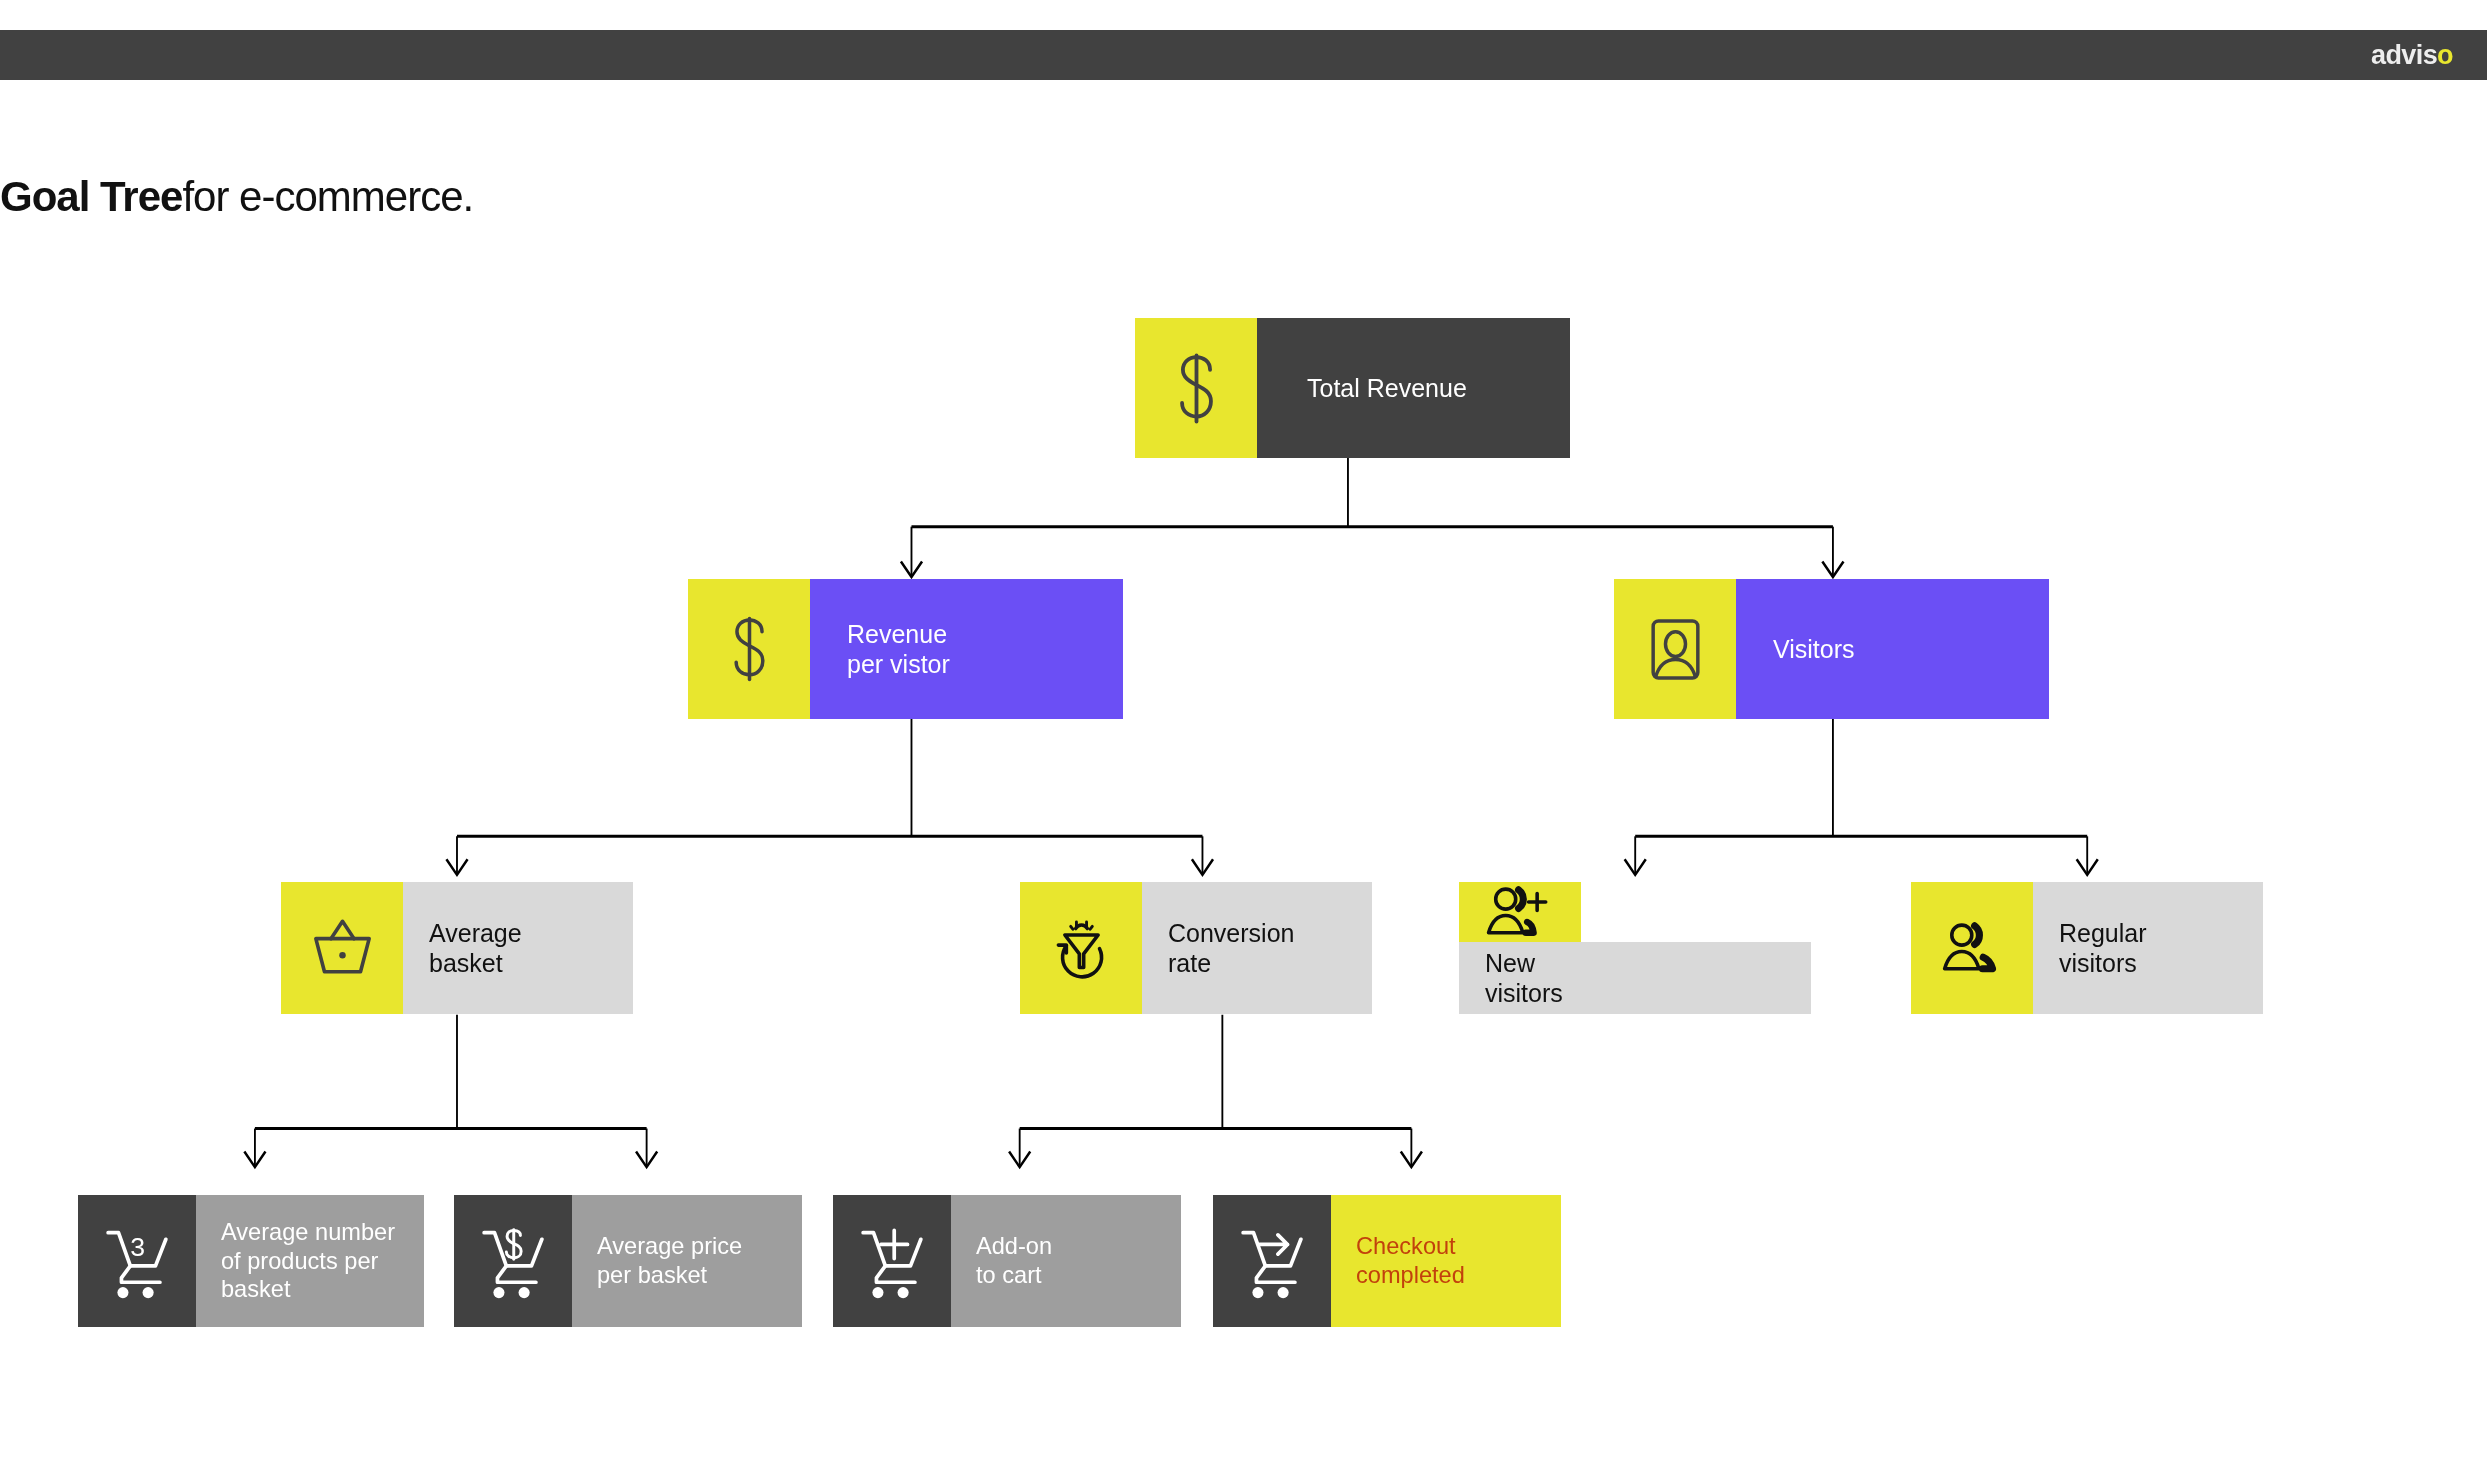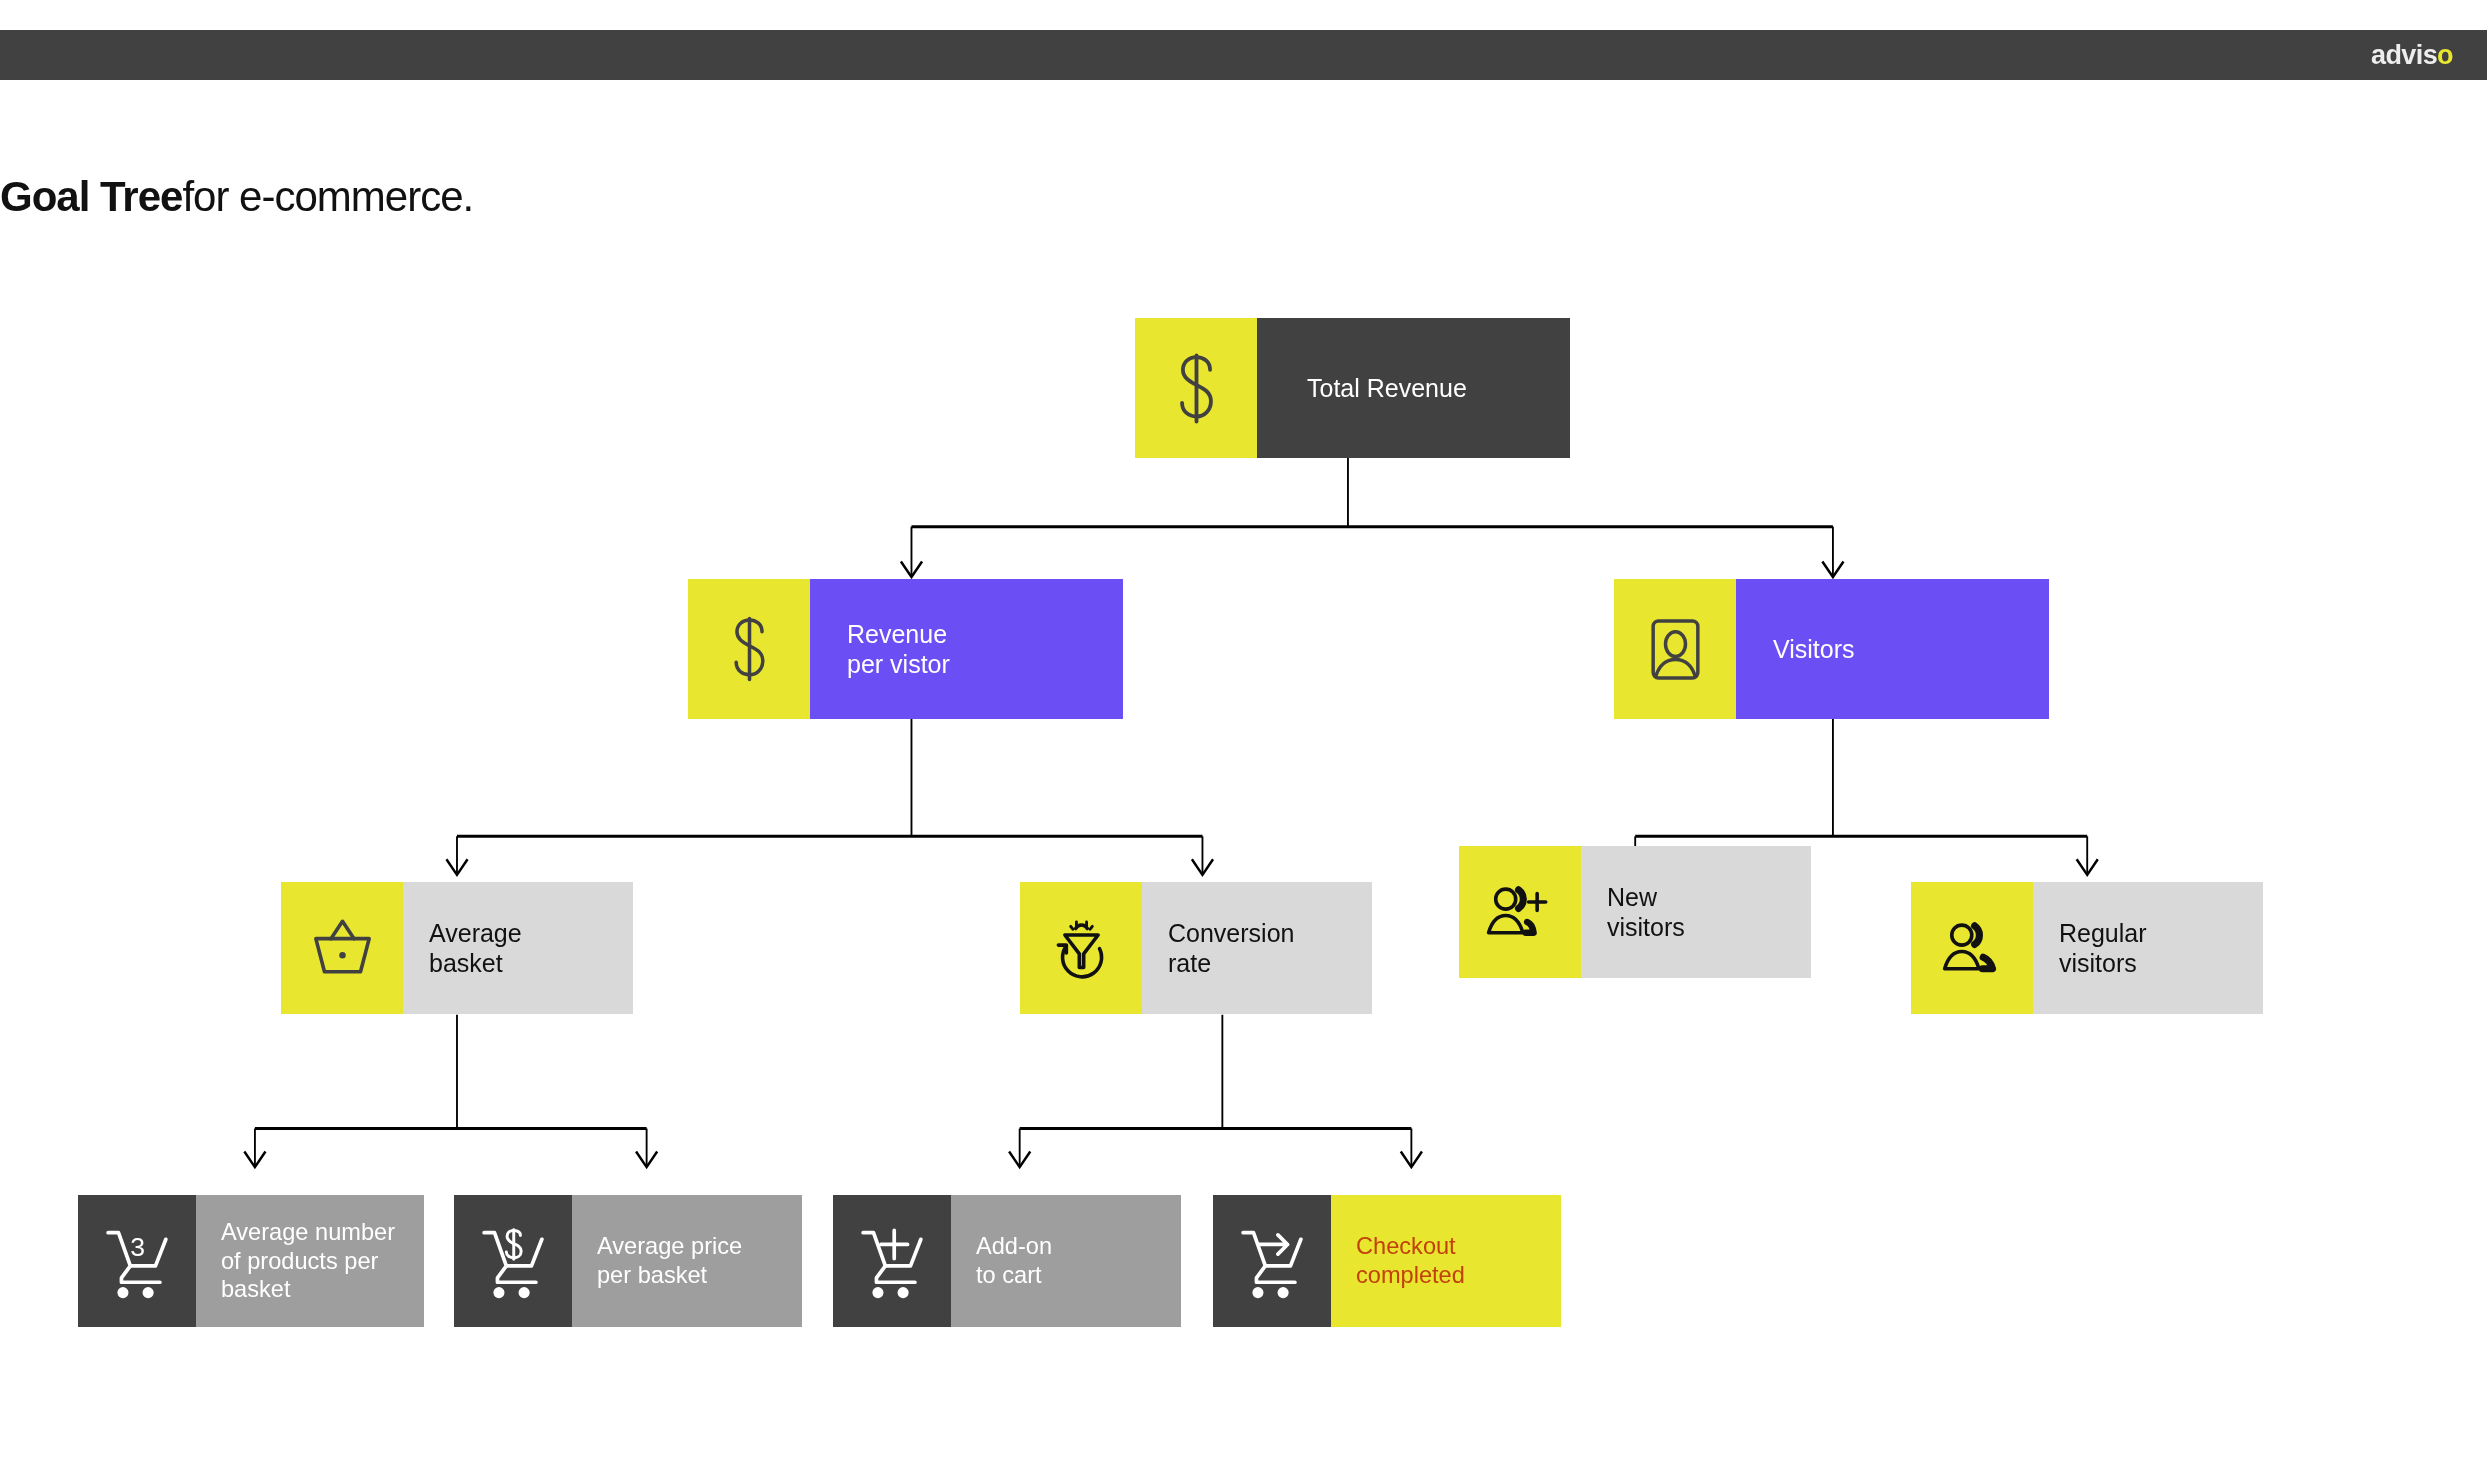--- a/index.html
+++ b/index.html
@@ -237,21 +237,21 @@
         <path d="M24 44 A27 27 0 1 0 70 48" stroke-width="5"></path>
         <path d="M13 43 L24 43 L24 54" stroke-width="5"></path>
       </svg>
     </div>
     <div class="label-cell body-lgray">
       <span>Conversion
 rate</span>
     </div>
   </div>
 
-  <div class="node lvl3" style="left:1459px; top:846px;">
+  <div class="node lvl3" style="left:1459px; top:882px;flex-direction:column;">
     <div class="icon-cell icon-yellow">
       <svg class="ic" width="72" height="60" viewBox="0 0 100 84" fill="none" stroke="#111111" stroke-width="5" stroke-linejoin="round" stroke-linecap="round">
         <circle cx="30" cy="24" r="14"></circle>
         <path d="M48 11 A16 16 0 0 1 48 37" stroke-width="10"></path>
         <path d="M6 71 C11 54 19 47 30 47 C41 47 49 54 54 71 Z"></path>
         <path d="M60 56 C65 58 68 63 69 71 L58 71" stroke-width="9"></path>
         <path d="M74 16 L74 40 M62 28 L86 28" stroke-width="5"></path>
       </svg>
     </div>
     <div class="label-cell body-lgray">

